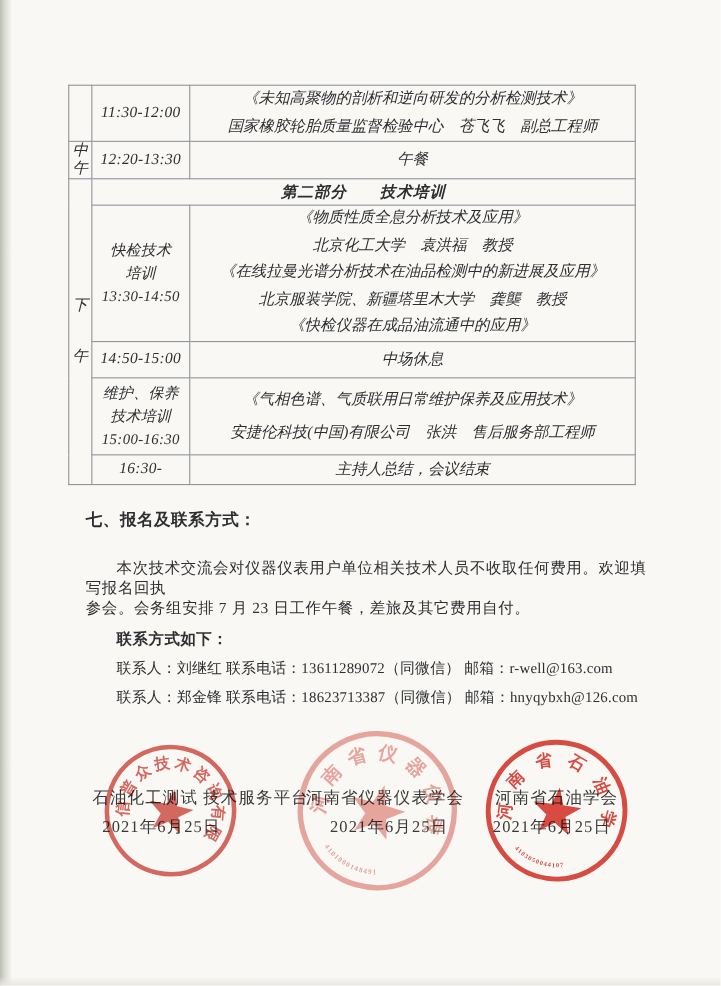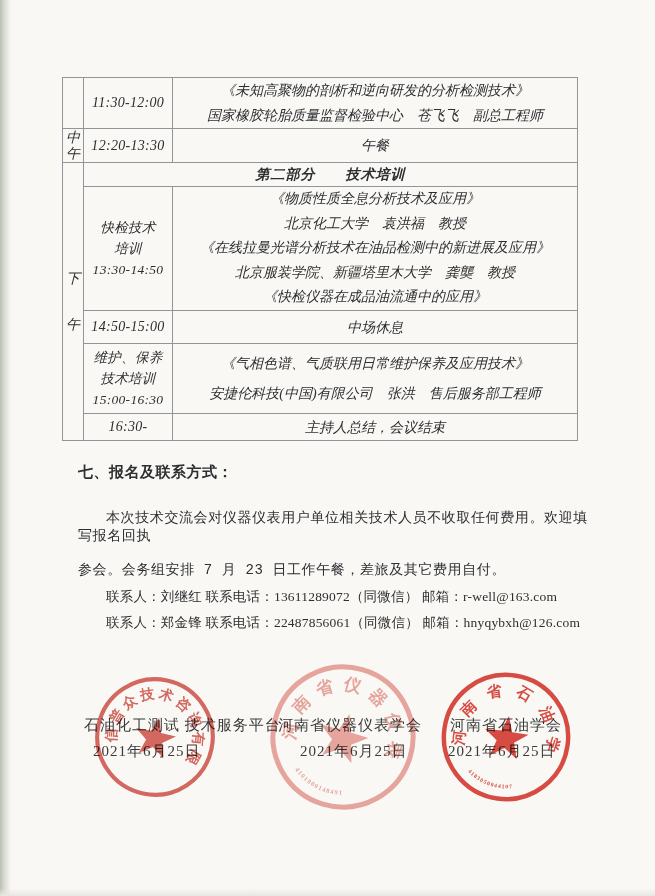--- a/index.html
+++ b/index.html
@@ -34,21 +34,21 @@
   td.time{font-size:13.5px;letter-spacing:.3px;}
   td.time .tl{line-height:21px;font-size:13.5px;}
   td.part-header{font-weight:bold;font-size:15px;letter-spacing:1px;}
   td.content .cl{line-height:25px;}
   tr.r4 td.content .cl{line-height:24.6px;}
   tr.r6 td.content .cl{line-height:30px;}
   
   .contact{position:absolute;left:78px;top:463px;width:514px;font-size:14px;}
   .contact .sec-heading{font-weight:bold;font-size:15px;letter-spacing:.5px;}
   .contact .para1{margin-top:27px;text-indent:28px;line-height:18px;letter-spacing:.6px;}
-  .contact .para2{margin-top:16px;line-height:18px;letter-spacing:.6px;font-family:Liberation Mono, monospace;}
+  .contact .para2{margin-top:0;line-height:18px;letter-spacing:.6px;}
   .contact .sub-heading{margin-top:9px;font-weight:bold;padding-left:28px;letter-spacing:.5px;}
   .contact .c-line{margin-top:9px;padding-left:28px;font-size:13.5px;line-height:17px;letter-spacing:.2px;font-family:Liberation Serif, serif;}
   
   .stamp-label,.stamp-date{
     position:absolute;z-index:1;color:#3a3a3a;font-size:15px;letter-spacing:1px;white-space:nowrap;
   }
   .stamp{position:absolute;z-index:2;mix-blend-mode:multiply;}
   .stamp svg{display:block;}
   .stamp .ring{fill:none;stroke-width:5px;}
   .stamp text{font-family:"Liberation Serif","DejaVu Serif",serif;font-weight:bold;}
@@ -133,22 +133,23 @@
       <div class="cl">主持人总结，会议结束</div>
     </td>
   </tr>
 </tbody>
   </table>
 
 <div class="contact">
   <div class="sec-heading">七、报名及联系方式：</div>
   <div class="para1">本次技术交流会对仪器仪表用户单位相关技术人员不收取任何费用。欢迎填写报名回执</div>
   <div class="para2">参会。会务组安排 7 月 23 日工作午餐，差旅及其它费用自付。</div>
+  <div class="sub-heading">联系方式如下：</div>
   <div class="c-line">联系人：刘继红  联系电话：13611289072（同微信）  邮箱：r-well@163.com</div>
-  <div class="c-line">联系人：郑金锋  联系电话：22487856061（同微信）  邮箱：hnyqybxh@126.com</div>
+  <div class="c-line">联系人：郑金锋  联系电话：18623713387（同微信）  邮箱：hnyqybxh@126.com</div>
 </div>
 
 <div class="stamp-label" style="left:84px;top:716px">石油化工测试 技术服务平台</div>
 <div class="stamp-date" style="left:93px;top:742px">2021年6月25日</div>
 <div class="stamp-label" style="left:278px;top:716px">河南省仪器仪表学会</div>
 <div class="stamp-date" style="left:300px;top:742px">2021年6月25日</div>
 <div class="stamp-label" style="left:450px;top:716px">河南省石油学会</div>
 <div class="stamp-date" style="left:448px;top:742px">2021年6月25日</div>
 
 <div class="stamp stamp-1">

